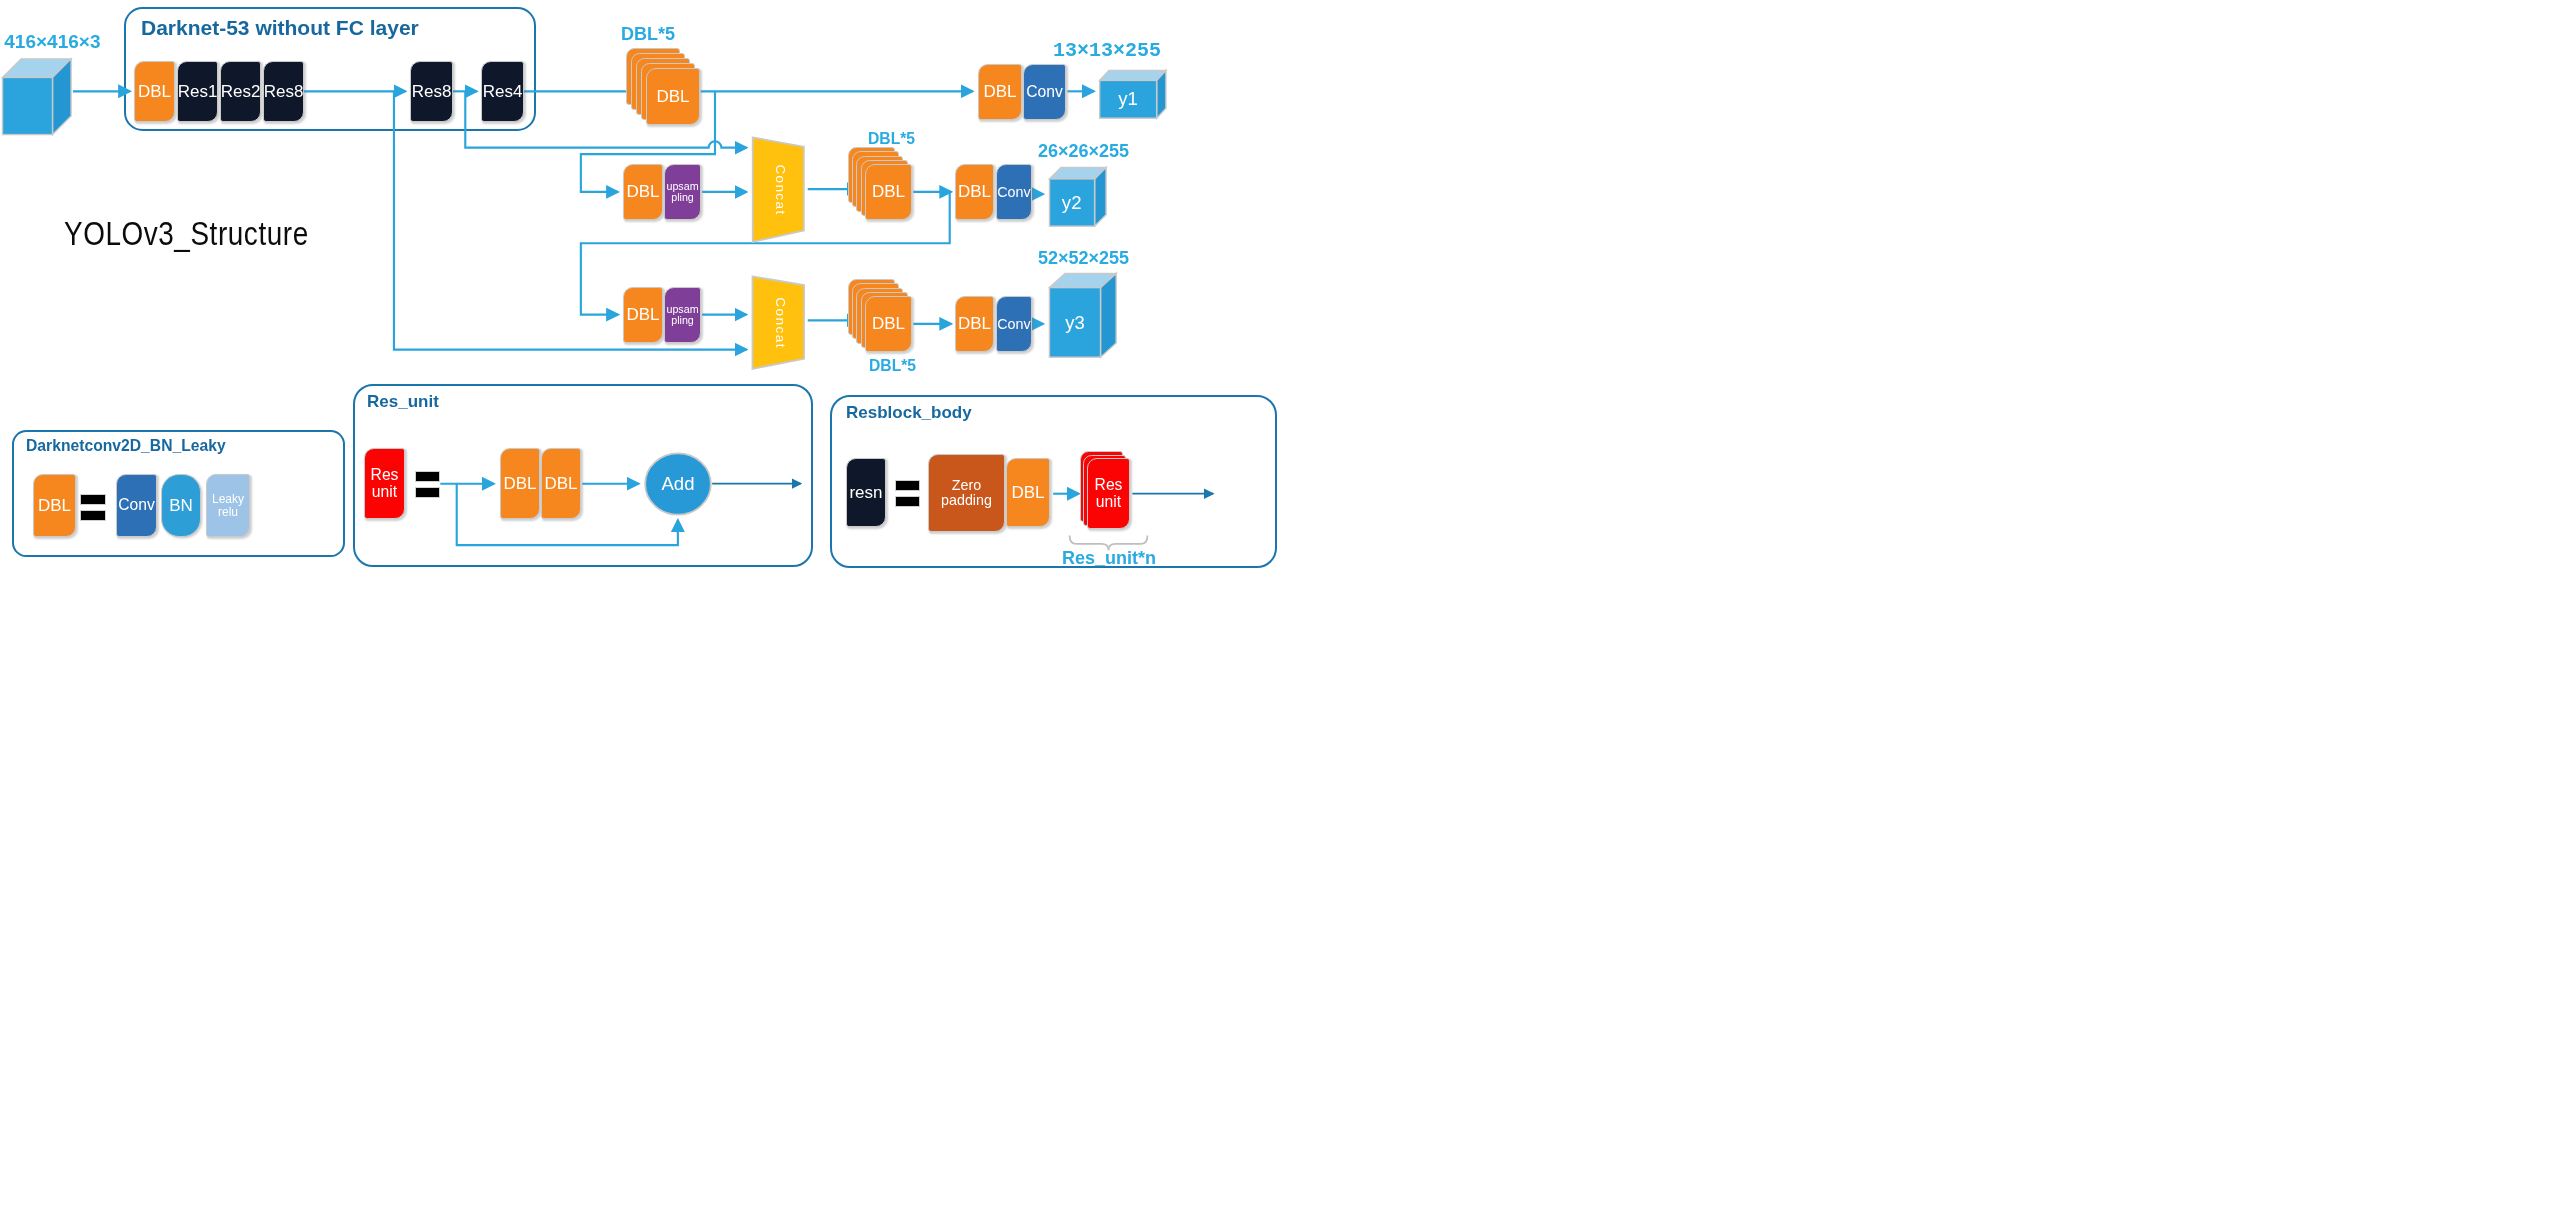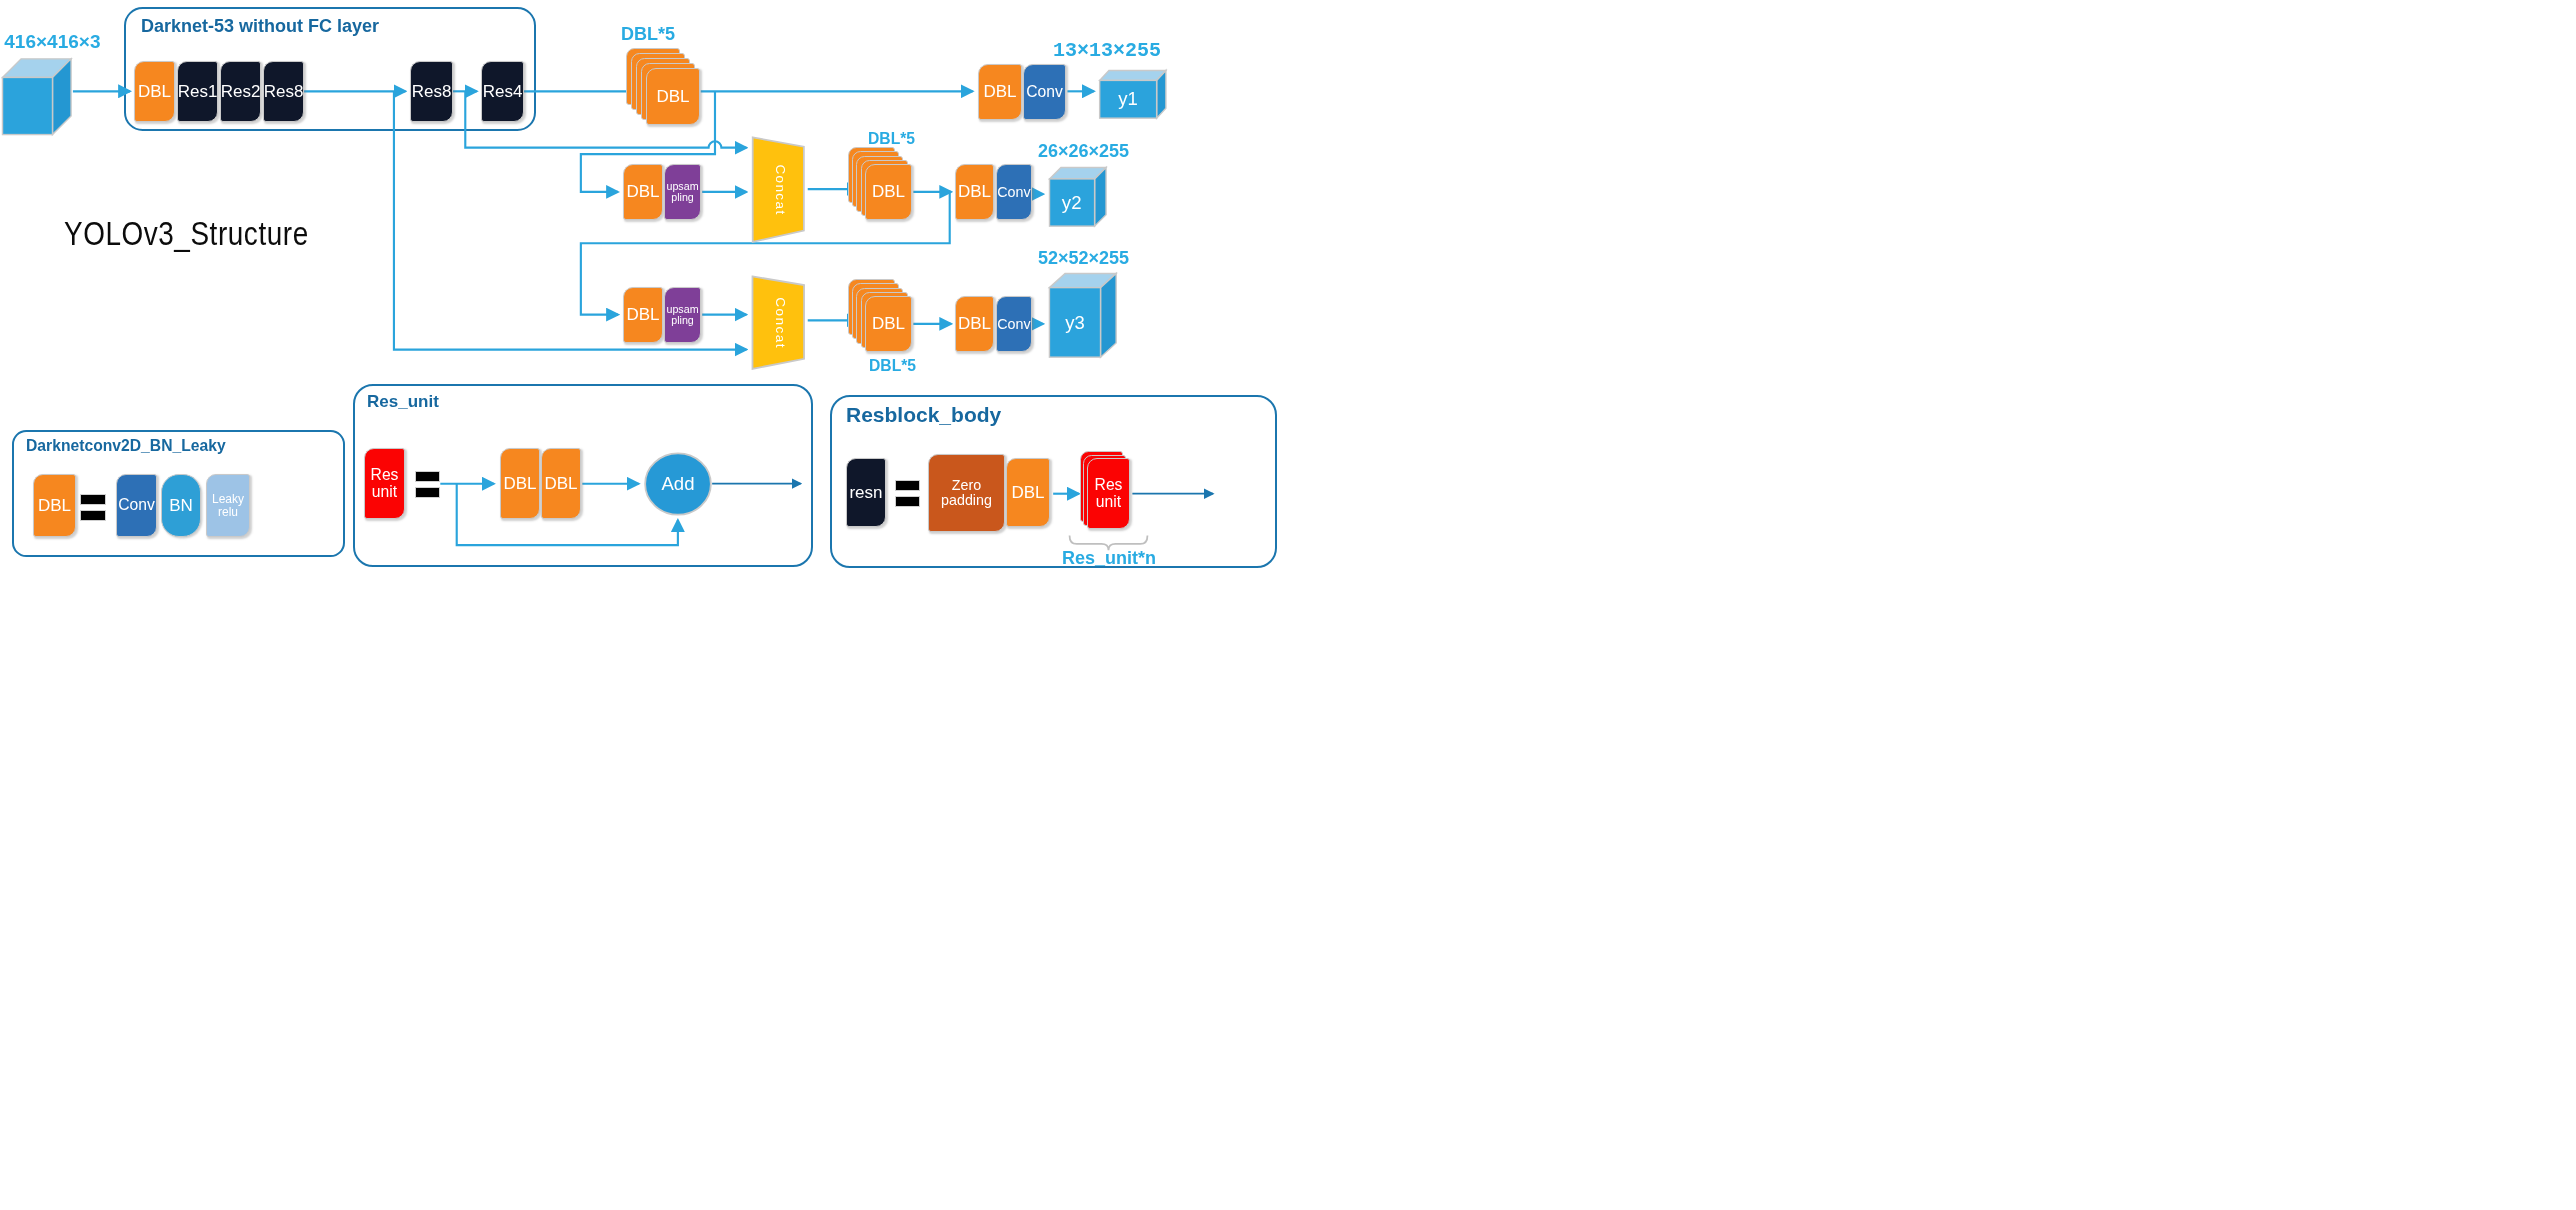--- a/index.html
+++ b/index.html
@@ -99,21 +99,21 @@
 </svg>
 
 <div class="azure" style="left:4.3px;top:31px;font-size:19px;">416×416×3</div>
 <svg class="cube-svg" style="left:1.4px;top:56px;" width="73" height="80" viewBox="0 0 102 112">
   <polygon points="2,30 28,4 98,4 72,30" fill="#A5D2ED" stroke="#c9c9c9" stroke-width="2"></polygon>
   <polygon points="72,30 98,4 98,84 72,110" fill="#2497D2" stroke="#c9c9c9" stroke-width="2"></polygon>
   <rect x="2" y="30" width="70" height="80" fill="#2BA3DC" stroke="#c9c9c9" stroke-width="2"></rect>
 </svg>
 
 <div class="frame" style="left:124px;top:7.1px;width:412px;height:124px;"></div>
-<div class="frame-title" style="left:141px;top:15.7px;font-size:18px;">Darknet-53 without FC layer</div>
+<div class="frame-title" style="left:141px;top:15.7px;font-size:21px;">Darknet-53 without FC layer</div>
 
 <div class="box orange t24" style="left:134px;top:61px;width:41px;height:61px;">
     <span>DBL</span>
   </div>
 <div class="box green t24" style="left:177px;top:61px;width:41px;height:61px;">
     <span>Res1</span>
   </div>
 <div class="box green t24" style="left:220px;top:61px;width:41px;height:61px;">
     <span>Res2</span>
   </div>
@@ -258,21 +258,21 @@
   </div>
 <div class="box orange t24" style="left:541px;top:448px;width:40px;height:71px;">
     <span>DBL</span>
   </div>
 <svg class="misc-svg" style="left:643px;top:451px;" width="70" height="66" viewBox="0 0 98 92">
   <ellipse cx="49" cy="46" rx="46" ry="43" fill="#2699D6" stroke="#c9c9c9" stroke-width="2.5"></ellipse>
   <text x="49" y="55" text-anchor="middle" fill="#fff" font-size="26">Add</text>
 </svg>
 
 <div class="frame" style="left:830px;top:395px;width:447px;height:173px;border-radius:20px;"></div>
-<div class="frame-title" style="left:846px;top:403px;font-size:21px;">Resblock_body</div>
+<div class="frame-title" style="left:846px;top:403px;font-size:17px;">Resblock_body</div>
 <div class="box green t24" style="left:846px;top:458px;width:40px;height:69px;">
     <span>resn</span>
   </div>
 <div class="eq">
   <div style="left:896px;top:481px;width:23px;height:8.6px;"></div>
   <div style="left:896px;top:497px;width:23px;height:8.6px;"></div>
 </div>
 <div class="box dorange t20" style="left:928px;top:454px;width:77px;height:78px;">
   <span>Zero</span>
   <span>padding</span>

